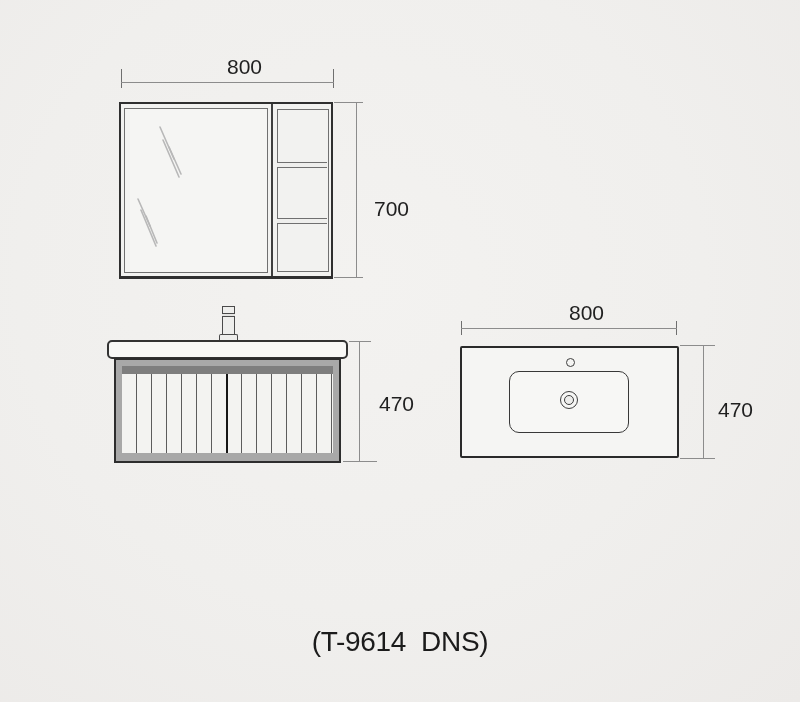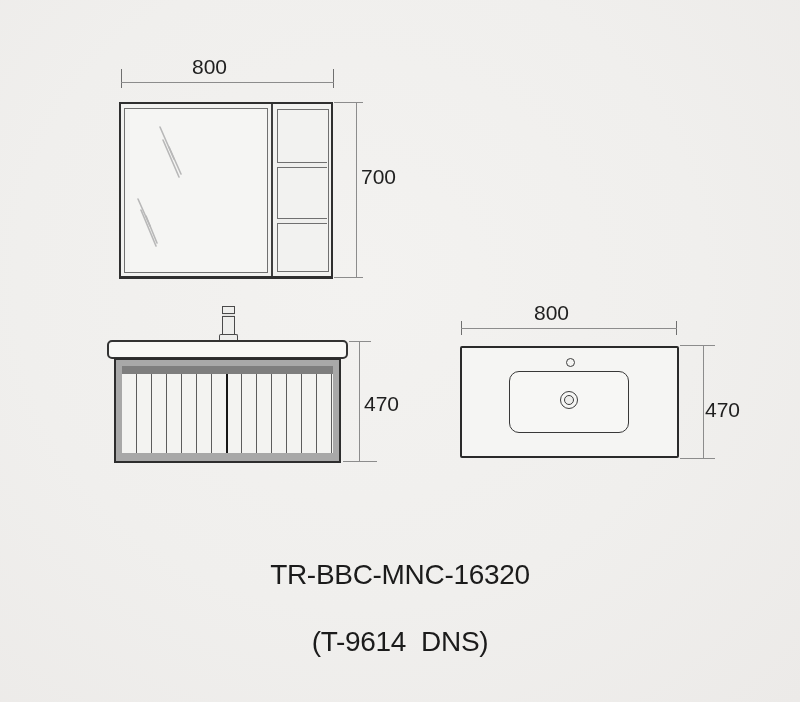--- a/index.html
+++ b/index.html
@@ -6,21 +6,21 @@
   body{font-family:"Liberation Sans", sans-serif;}
   .canvas{
     position:relative;width:800px;height:702px;overflow:hidden;
     background:radial-gradient(ellipse at 45% 40%, #f3f2f0 0%, #f0efed 55%, #eceae8 100%);
   }
   .abs{position:absolute;}
   .hline{position:absolute;height:1px;background:#8c8c8c;}
   .vline{position:absolute;width:1px;background:#8c8c8c;}
   .tickv{position:absolute;width:1px;background:#6f6f6f;}
   .dim-label{
-    position:absolute;text-align:left;font-size:21px;color:#1f1f1f;
+    position:absolute;text-align:right;font-size:21px;color:#1f1f1f;
     letter-spacing:0px;line-height:1.1;
   }
   .caption{
     position:absolute;left:0;width:800px;text-align:center;
     font-size:28px;color:#1b1b1b;letter-spacing:-0.3px;white-space:pre;
   }
   
   .cab-outer{
     position:absolute;left:119px;top:102px;width:214px;height:177px;
     border:2px solid #2f2f2f;border-bottom-width:3px;background:#f2f2f0;box-sizing:border-box;
@@ -116,21 +116,21 @@
         <line x1="169" y1="147" x2="181" y2="174"></line>
         <line x1="138" y1="199" x2="150" y2="226"></line>
         <line x1="141" y1="210" x2="156" y2="246"></line>
         <line x1="146" y1="216" x2="157" y2="243"></line>
       </g>
     </svg>
 
     <div class="hline" style="left:334px;top:102px;width:29px;"></div>
     <div class="hline" style="left:334px;top:277px;width:29px;"></div>
     <div class="vline" style="left:356px;top:102px;height:176px;"></div>
-    <div class="dim-label" style="left:361px;top:165px;width:48px;">700</div>
+    <div class="dim-label" style="left:361px;top:197px;width:48px;">700</div>
   </div>
 
   <div>
     <div class="faucet-body"></div>
     <div class="faucet-band"></div>
     <div class="faucet-base"></div>
     <div class="counter"></div>
     <div class="van-cab">
       <div class="van-band"></div>
       <div class="slats">
@@ -158,16 +158,15 @@
         <div class="drain-inner"></div>
       </div>
     </div>
 
     <div class="hline" style="left:680px;top:345px;width:35px;"></div>
     <div class="hline" style="left:680px;top:458px;width:35px;"></div>
     <div class="vline" style="left:703px;top:345px;height:114px;"></div>
     <div class="dim-label" style="left:705px;top:398px;width:48px;">470</div>
   </div>
 
-  <div class="caption" style="top:559px;">TR-BBC-MNC-16320</div>
   <div class="caption" style="top:626px;">(T-9614  DNS)</div>
 
 </div>
 
 </body></html>

